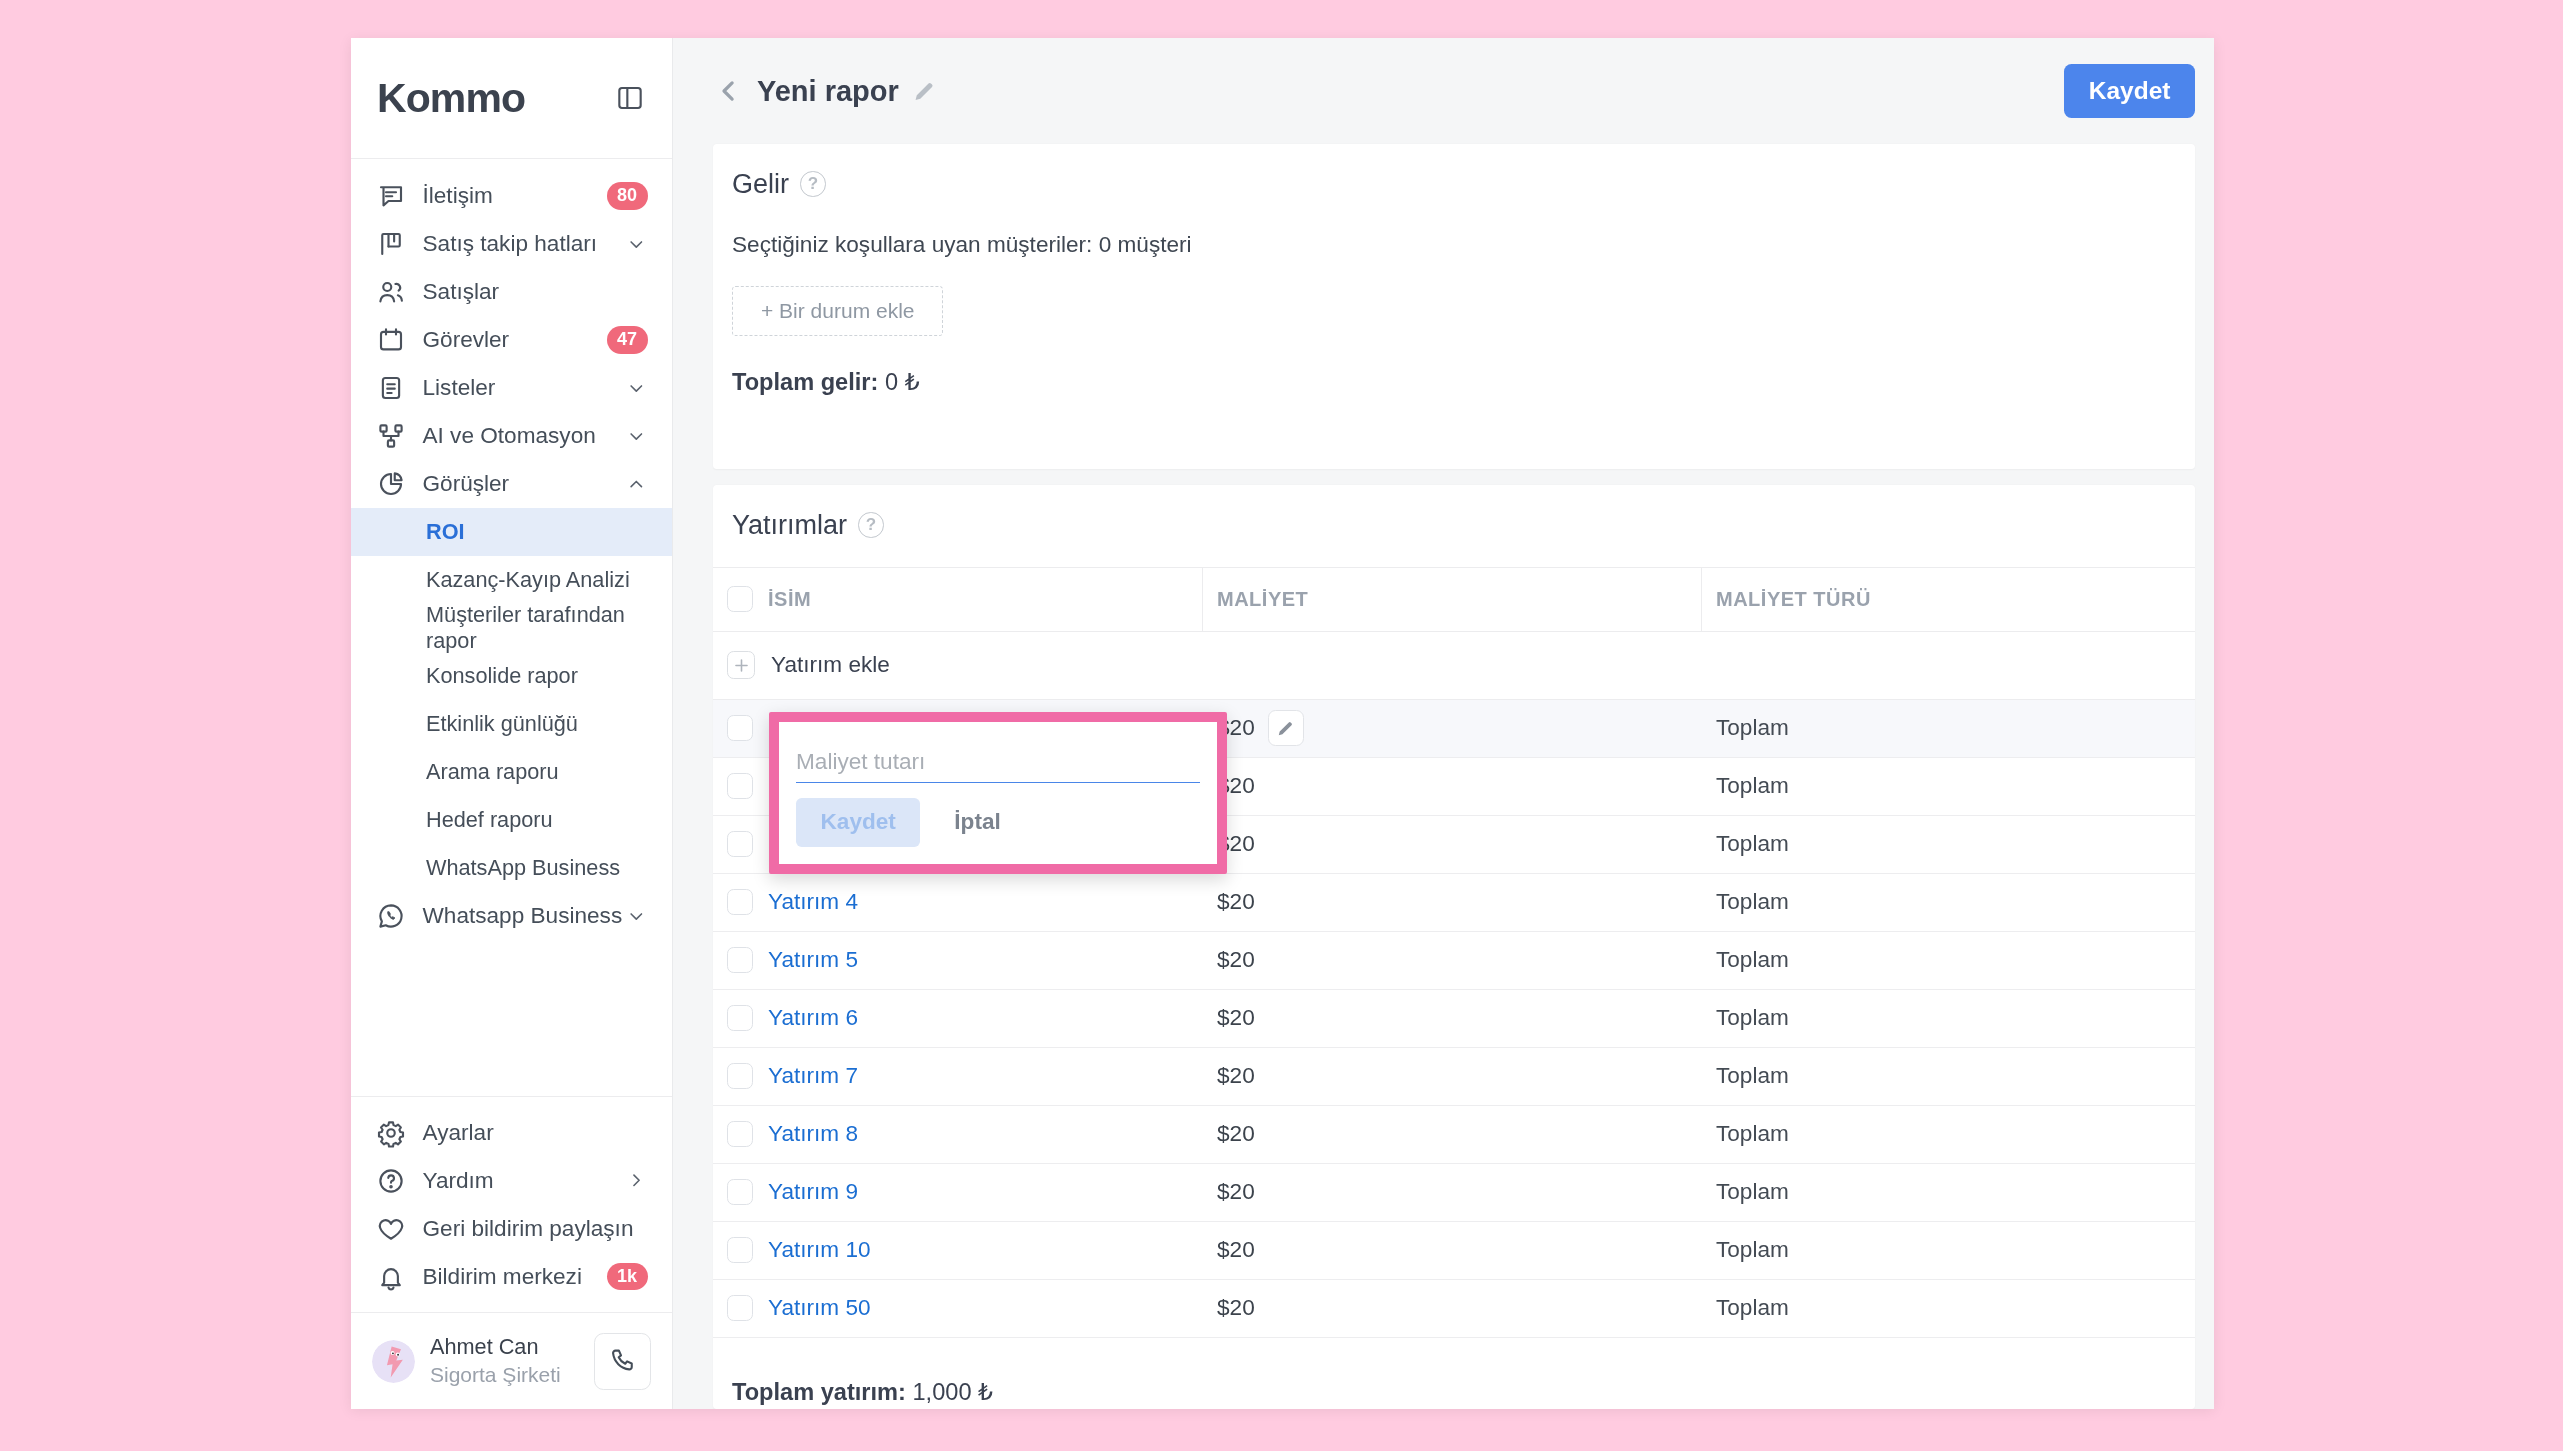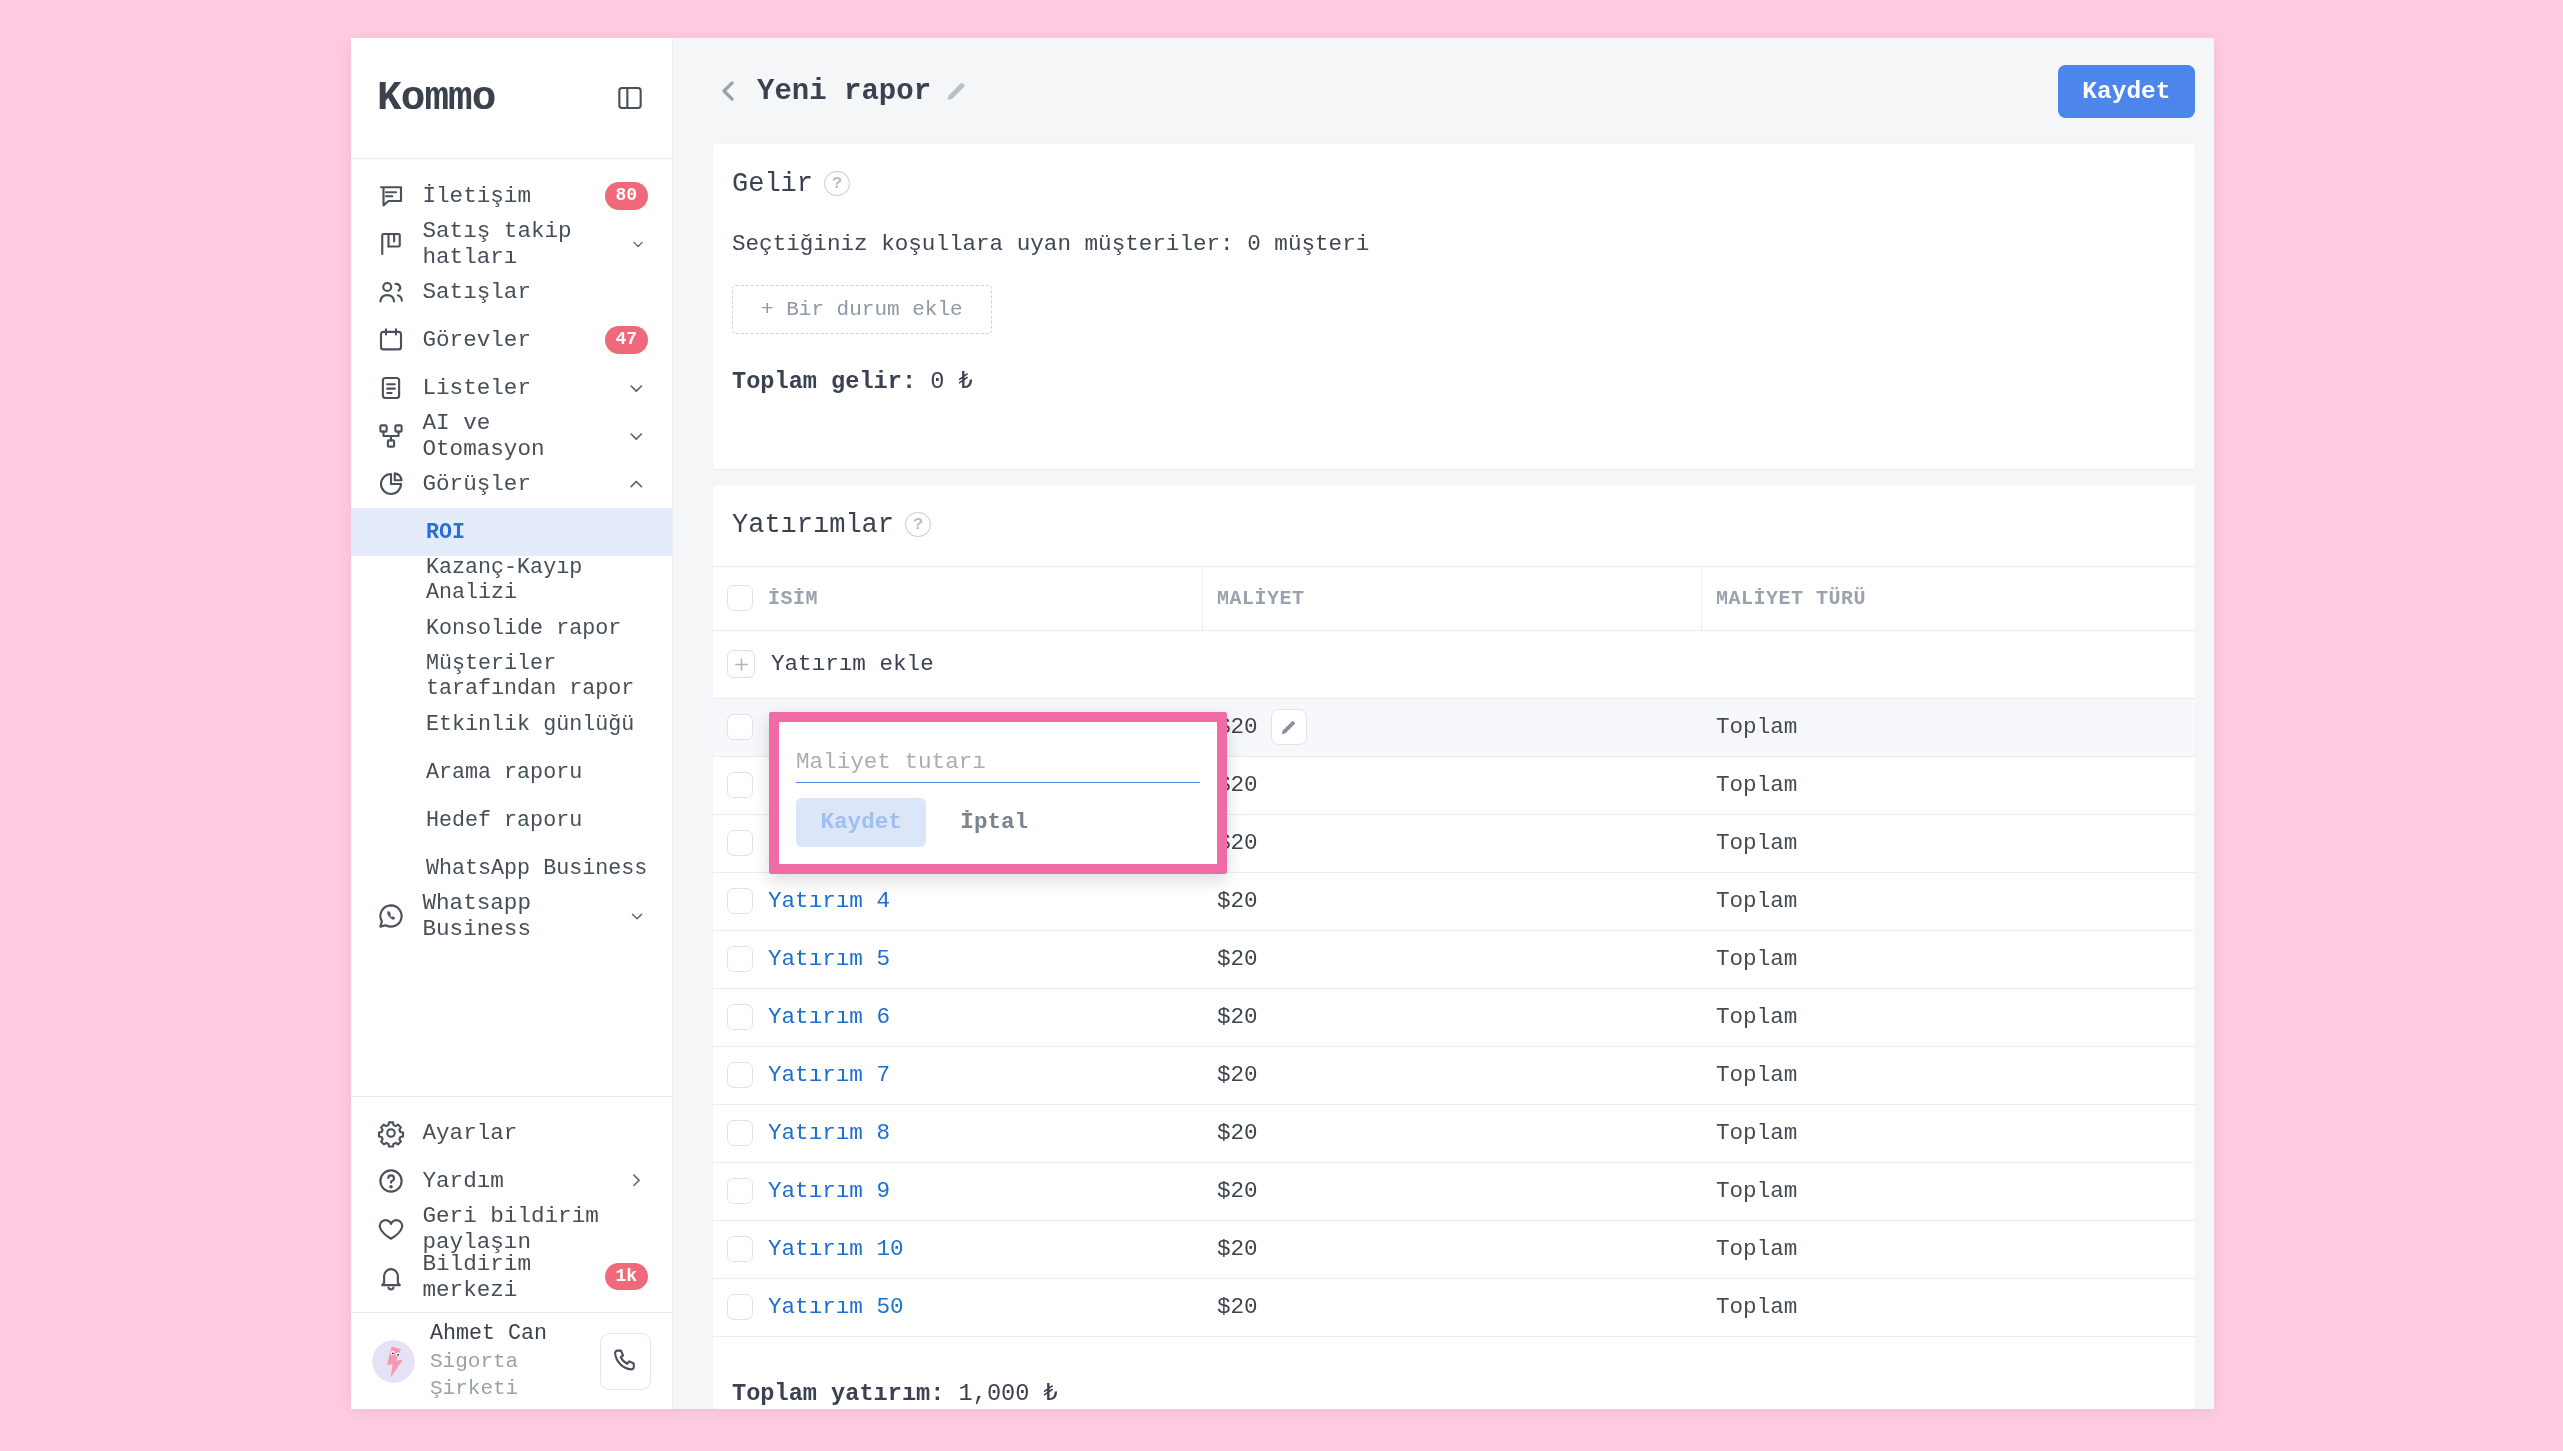--- a/index.html
+++ b/index.html
@@ -1,20 +1,20 @@
 <!DOCTYPE html>
 <html style="font-size:15px"><head>
 <meta charset="utf-8">
 <style>
   * { margin:0; padding:0; box-sizing:border-box; }
   html,body { width:2563px; height:1451px; overflow:hidden; }
   body { font-family:"Liberation Sans","DejaVu Sans",sans-serif; }
   .stage { position:relative; width:2563px; height:1451px; background:#ffcbe0; }
   .window { position:absolute; left:351px; top:38px; width:1863px; height:1371px;
-            background:#fff; display:flex; box-shadow:0 1.9px 13px rgba(0,0,0,.08);font-family:Liberation Mono, monospace; }
+            background:#fff; display:flex; box-shadow:0 1.9px 13px rgba(0,0,0,.08); }
 
   
   .sidebar { width:322px; flex:0 0 322px; background:#fff; border-right:0.9px solid #e9eaec;
              display:flex; flex-direction:column; overflow:hidden; }
   .logo-row { height:121px; display:flex; align-items:center; padding:0 26px;
               border-bottom:0.9px solid #ececee; flex:0 0 121px; }
   .logo { font-size:41px; font-weight:800; color:#3b424e; letter-spacing:-0.9px; }
   .panel-toggle { margin-left:auto; color:#4a515c; width:32px; height:32px; cursor:pointer; }
   .nav { padding-top:13px; }
   .nav-item { height:48px; display:flex; align-items:center; padding:0 24.5px;
@@ -211,24 +211,24 @@
               </svg>
             </span>
           </div>
           <div class="nav-item sub active">
             <span>ROI</span>
           </div>
           <div class="nav-item sub">
             <span>Kazanç-Kayıp Analizi</span>
           </div>
           <div class="nav-item sub">
+            <span>Müşteriler tarafından rapor</span>
+          </div>
+          <div class="nav-item sub">
             <span>Konsolide rapor</span>
-          </div>
-          <div class="nav-item sub">
-            <span>Müşteriler tarafından rapor</span>
           </div>
           <div class="nav-item sub">
             <span>Etkinlik günlüğü</span>
           </div>
           <div class="nav-item sub">
             <span>Arama raporu</span>
           </div>
           <div class="nav-item sub">
             <span>Hedef raporu</span>
           </div>

